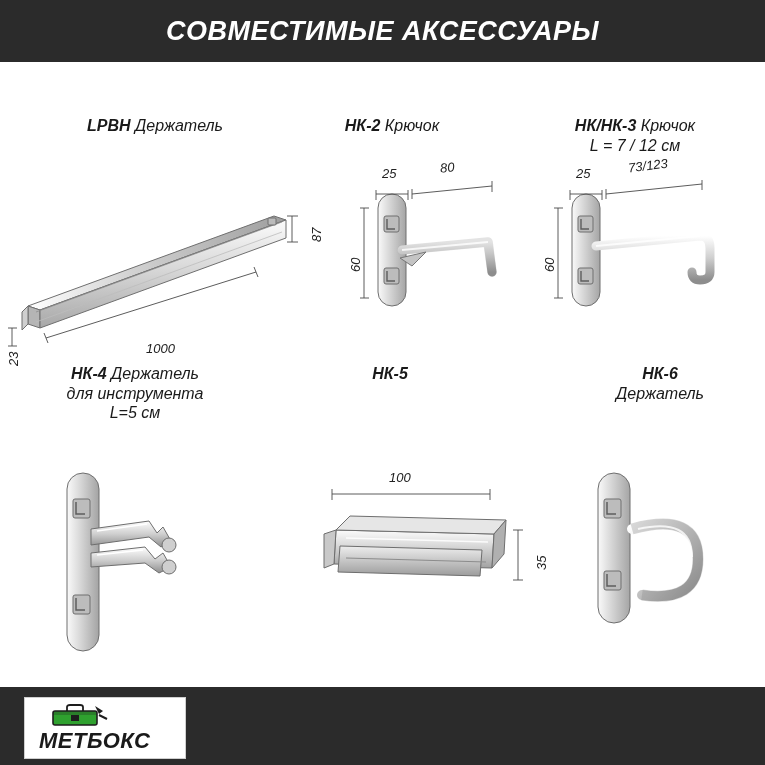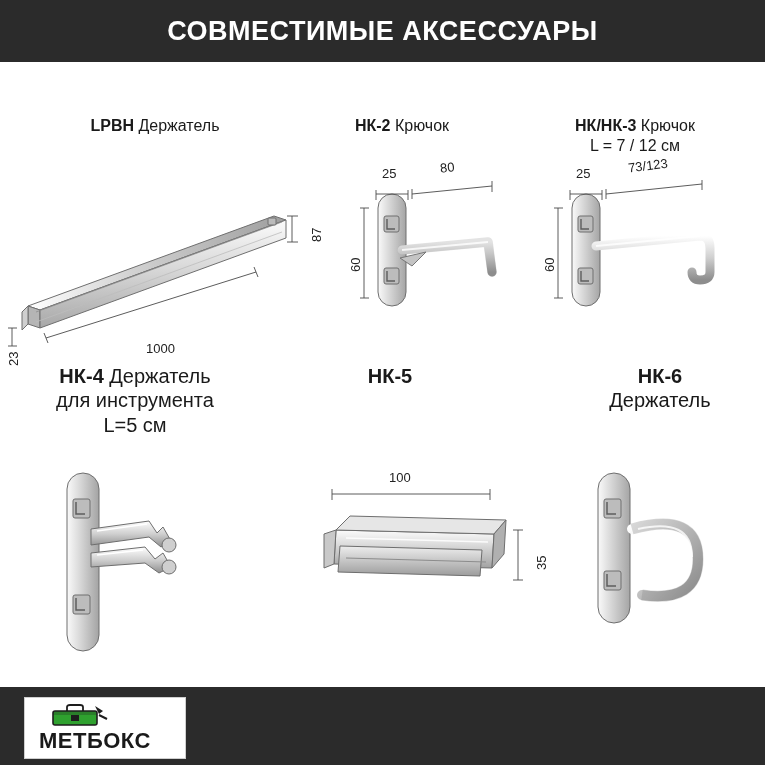--- a/index.html
+++ b/index.html
@@ -12,20 +12,21 @@
     background: #ffffff;
     font-family: "Liberation Sans", sans-serif;
     overflow: hidden;
     position: relative;
   }
   .page {
     position: relative;
     width: 741px;
     height: 765px;
     background: #6d28d9;
+    font-style: italic;
   }
 
   
   .header-bar {
     position: absolute;
     left: 0; top: 0;
     width: 765px;
     height: 62px;
     background: #2b2b2b;
     display: flex;
@@ -53,21 +54,21 @@
   .cell-title {
     position: absolute;
     text-align: center;
     color: #1a1a1a;
     line-height: 1.22;
   }
   .cell-title .code {
     font-weight: bold;
   }
   .t-row1 { font-size: 16px; }
-  .t-row2 { font-size: 20px; }
+  .t-row2 { font-size: 16px; }
 
   
   .fig {
     position: absolute;
   }
   .dim-text {
     position: absolute;
     font-size: 13px;
     color: #222;
     font-family: "Liberation Sans", sans-serif;
@@ -177,21 +178,21 @@
           <line x1="6" y1="142" x2="6" y2="160"></line>
           <line x1="2" y1="142" x2="11" y2="142"></line>
           <line x1="2" y1="160" x2="11" y2="160"></line>
         </g>
       </svg>
       <div class="dim-text rot90" style="left:303px; top:56px;">87</div>
       <div class="dim-text" style="left:140px; top:155px;">1000</div>
       <div class="dim-text rot90" style="left:0px; top:180px;">23</div>
     </div>
 
-    <div class="cell-title t-row1" style="left:307px; top:54px; width:190px;">
+    <div class="cell-title t-row1" style="left:297px; top:54px; width:190px;">
       <span class="code">НК-2</span>
       <span>Крючок</span>
     </div>
 
     <div class="fig" style="left:360px; top:118px;">
       <svg width="170" height="180" viewBox="0 0 170 180">
         <defs>
           <linearGradient id="gPlate2" x1="0" y1="0" x2="1" y2="0">
             <stop offset="0%" stop-color="#fafafa"></stop>
             <stop offset="35%" stop-color="#dcdcdc"></stop>

